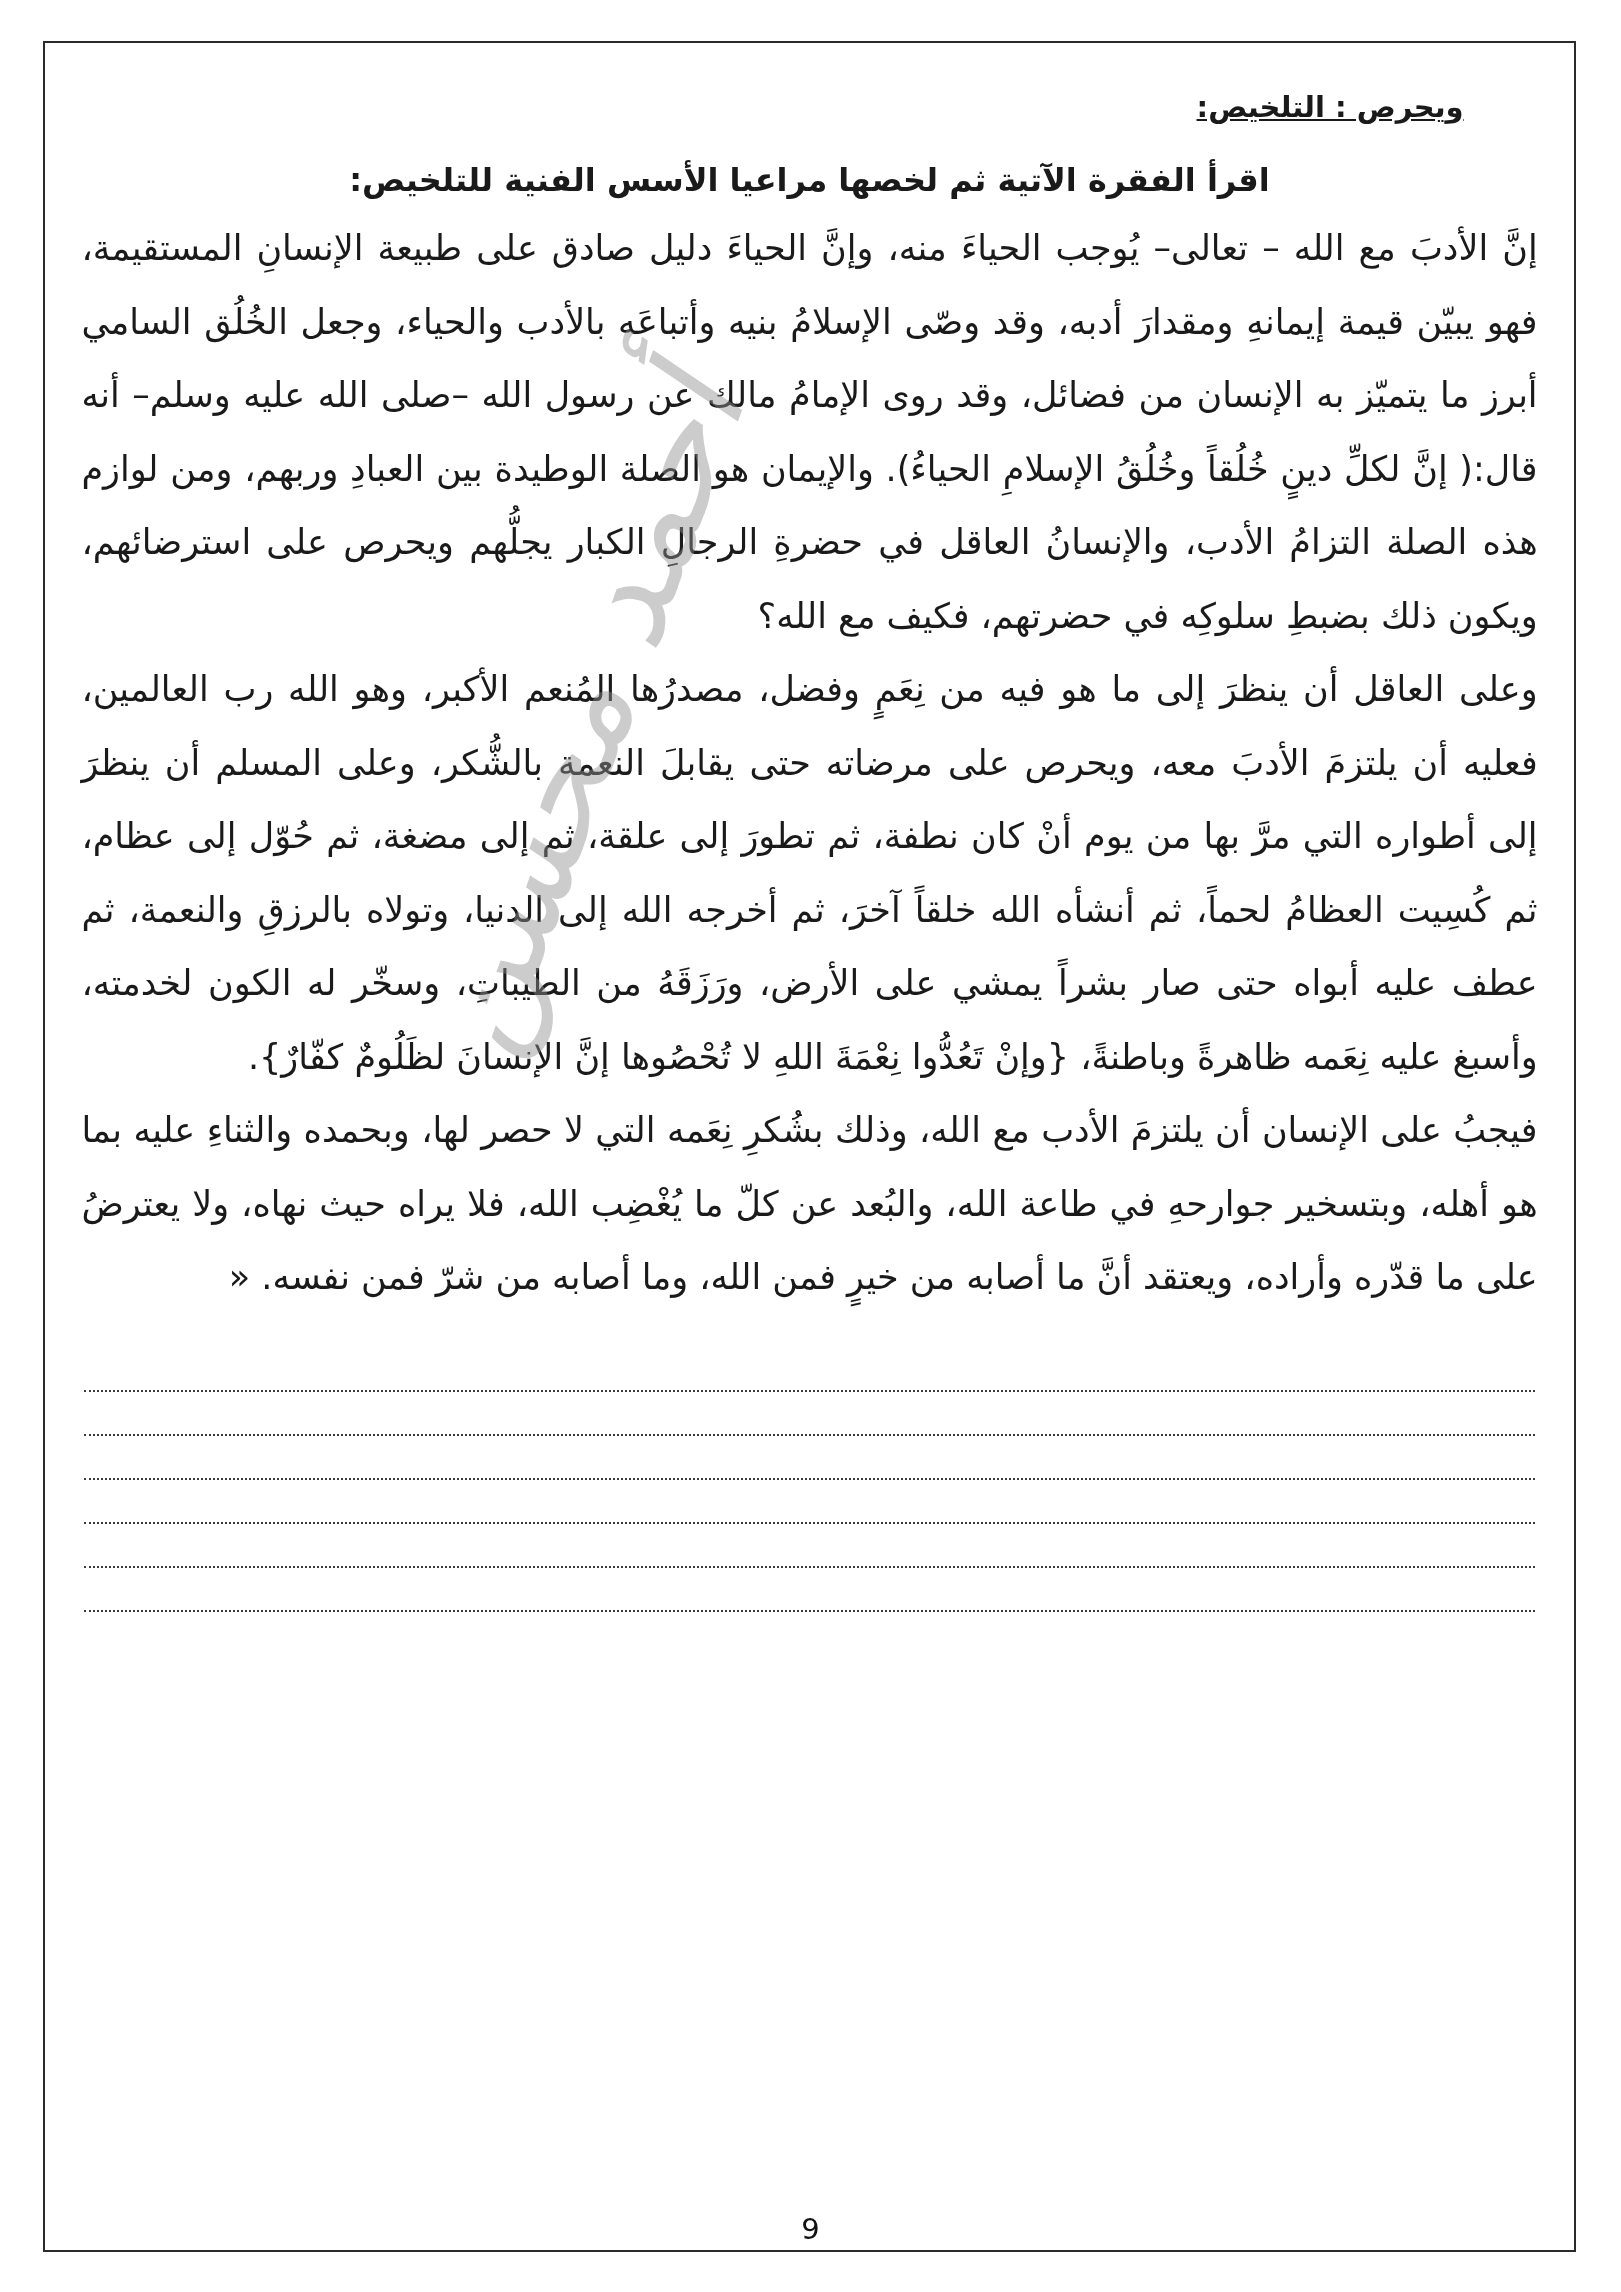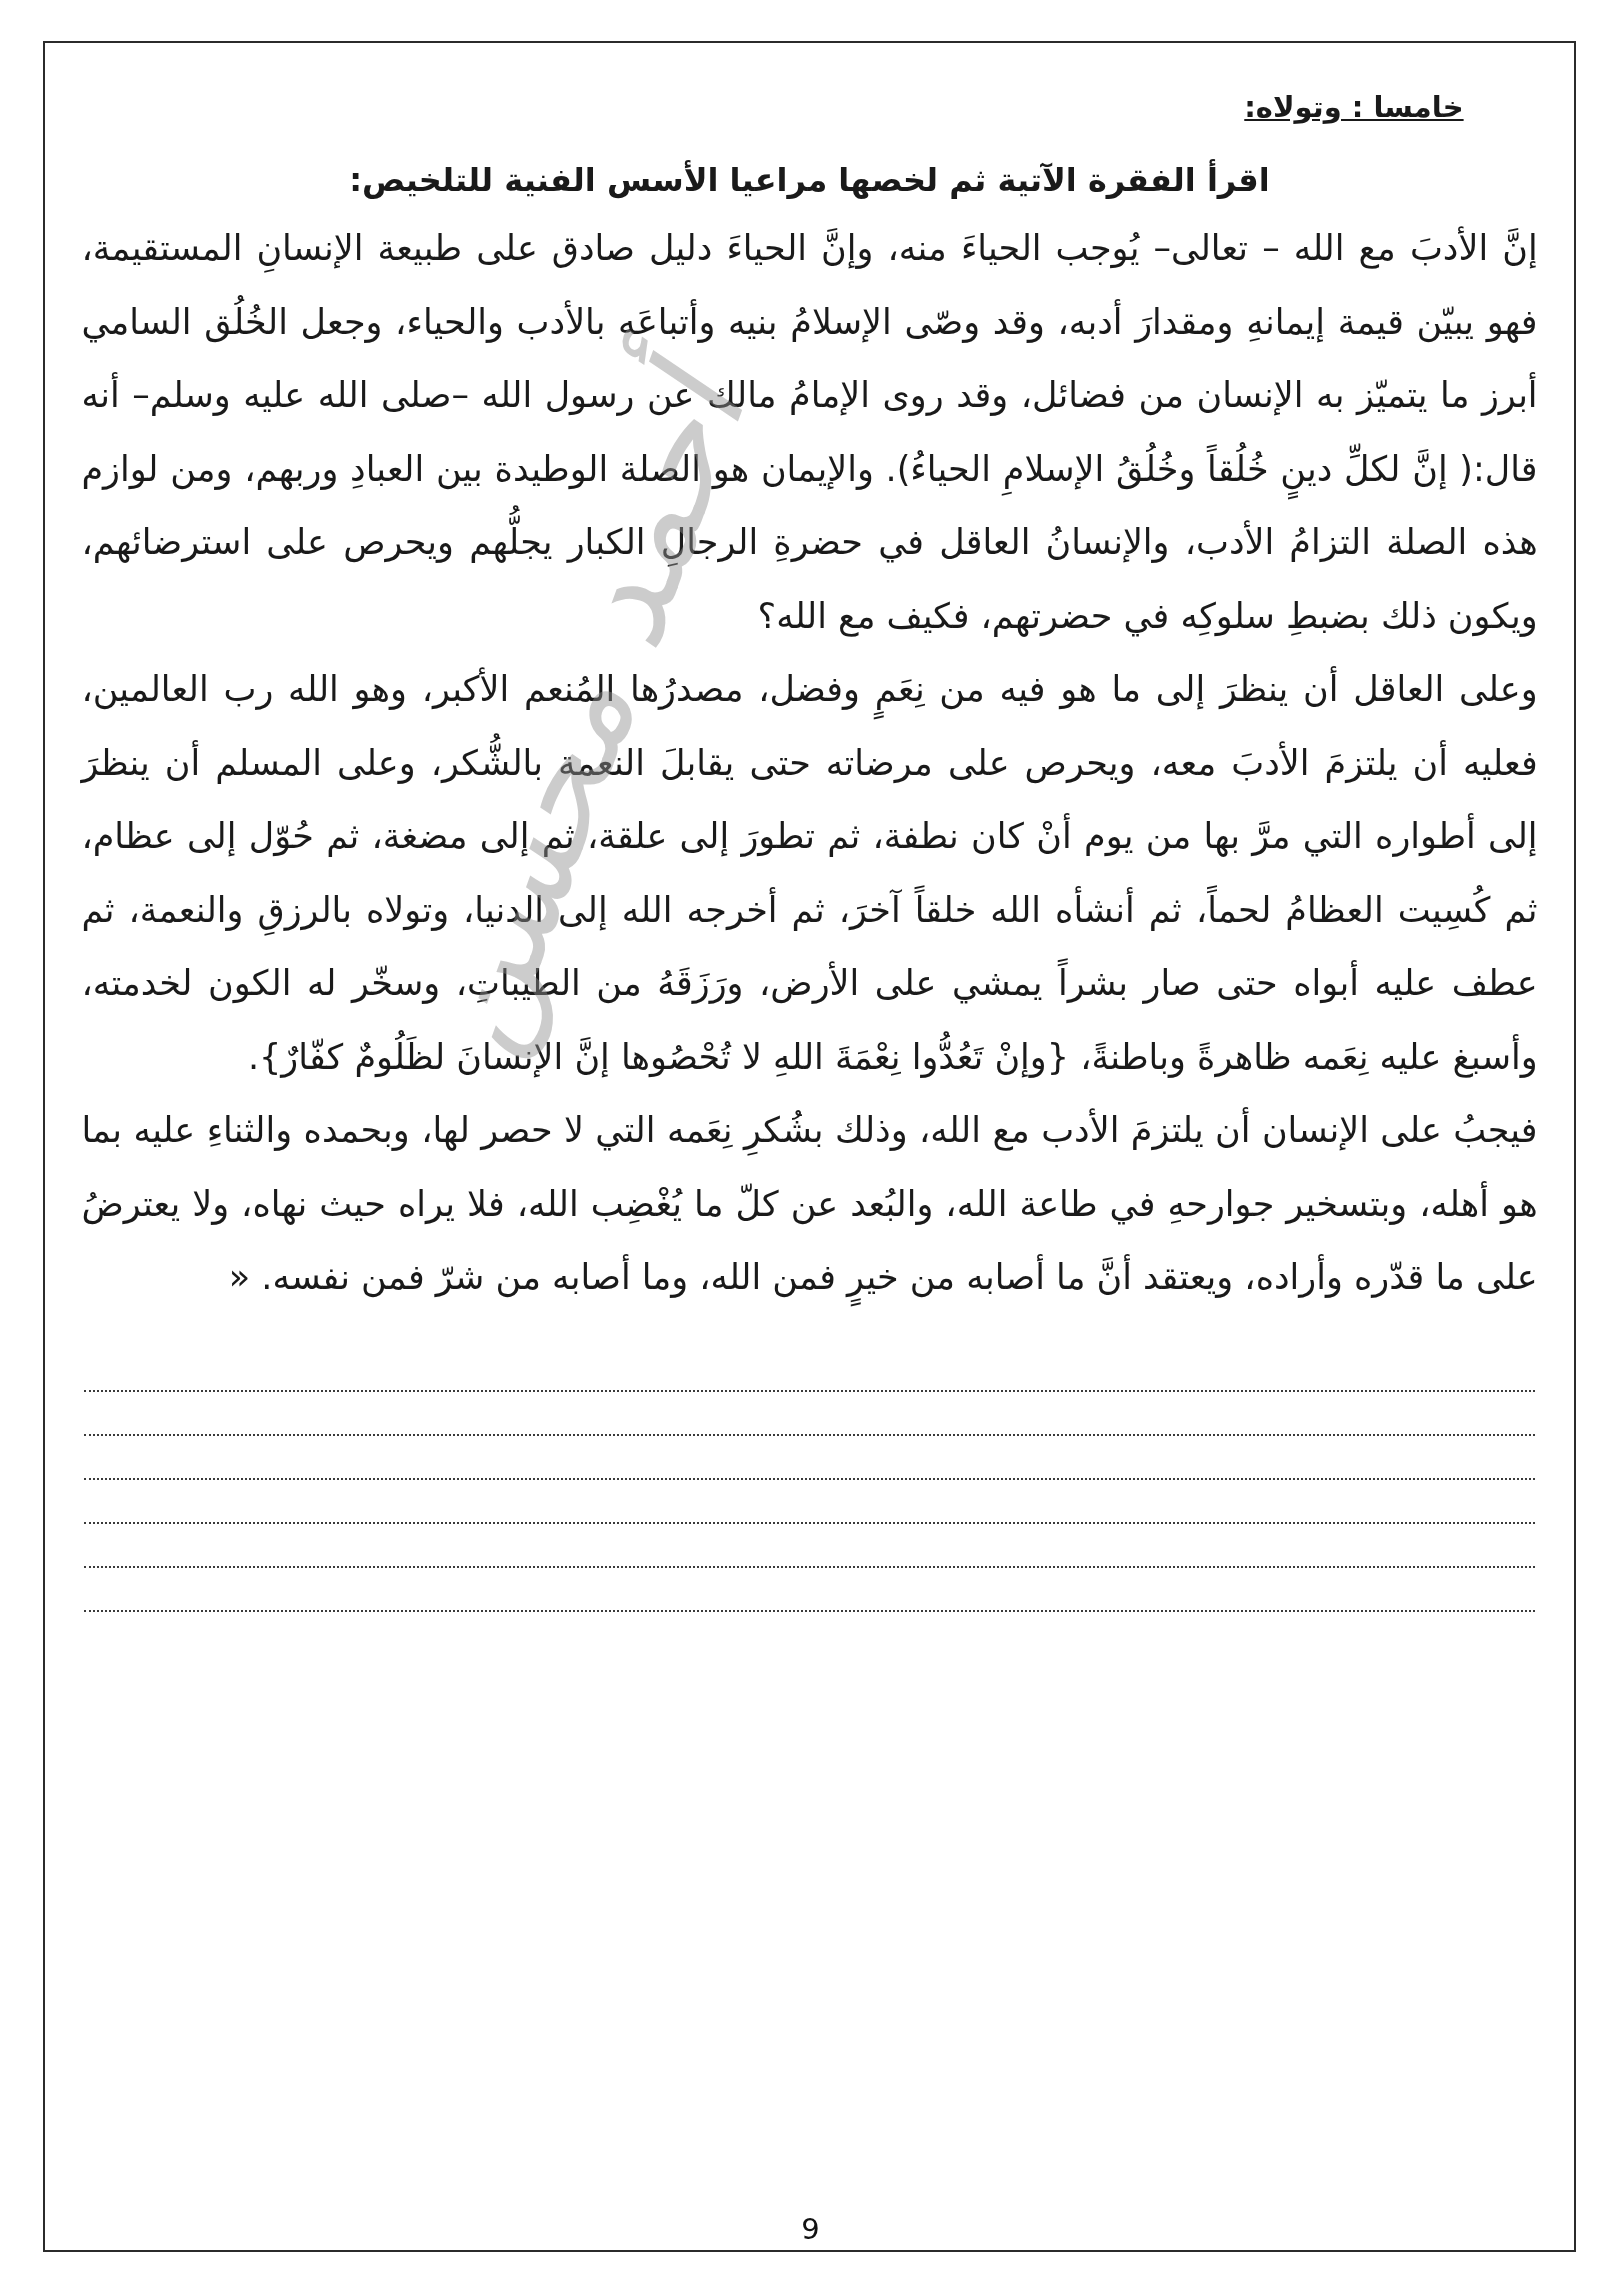--- a/index.html
+++ b/index.html
@@ -76,21 +76,21 @@
     font-size: 29px;
     color: #111;
   }
 </style>
 </head>
 <body>
 
 <div class="page">
   <div class="frame">
 
-    <h2 class="section-heading">خامسا : وتولاه:</h2>
+    <h2 class="section-heading">ويحرص : التلخيص:</h2>
 
     <h3 class="instruction">اقرأ الفقرة الآتية ثم لخصها مراعيا الأسس الفنية للتلخيص:</h3>
 
     <div class="passage">
       <p>إنَّ الأدبَ مع الله – تعالى– يُوجب الحياءَ منه، وإنَّ الحياءَ دليل صادق على طبيعة الإنسانِ المستقيمة، فهو يبيّن قيمة إيمانهِ ومقدارَ أدبه، وقد وصّى الإسلامُ بنيه وأتباعَه بالأدب والحياء، وجعل الخُلُق السامي أبرز ما يتميّز به الإنسان من فضائل، وقد روى الإمامُ مالك عن رسول الله –صلى الله عليه وسلم– أنه قال:( إنَّ لكلِّ دينٍ خُلُقاً وخُلُقُ الإسلامِ الحياءُ). والإيمان هو الصلة الوطيدة بين العبادِ وربهم، ومن لوازم هذه الصلة التزامُ الأدب، والإنسانُ العاقل في حضرةِ الرجالِ الكبار يجلُّهم ويحرص على استرضائهم، ويكون ذلك بضبطِ سلوكِه في حضرتهم، فكيف مع الله؟</p>
       <p>وعلى العاقل أن ينظرَ إلى ما هو فيه من نِعَمٍ وفضل، مصدرُها المُنعم الأكبر، وهو الله رب العالمين، فعليه أن يلتزمَ الأدبَ معه، ويحرص على مرضاته حتى يقابلَ النعمة بالشُّكر، وعلى المسلم أن ينظرَ إلى أطواره التي مرَّ بها من يوم أنْ كان نطفة، ثم تطورَ إلى علقة، ثم إلى مضغة، ثم حُوّل إلى عظام، ثم كُسِيت العظامُ لحماً، ثم أنشأه الله خلقاً آخرَ، ثم أخرجه الله إلى الدنيا، وتولاه بالرزقِ والنعمة، ثم عطف عليه أبواه حتى صار بشراً يمشي على الأرض، ورَزَقَهُ من الطيباتِ، وسخّر له الكون لخدمته، وأسبغ عليه نِعَمه ظاهرةً وباطنةً، {وإنْ تَعُدُّوا نِعْمَةَ اللهِ لا تُحْصُوها إنَّ الإنسانَ لظَلُومٌ كفّارٌ}.</p>
       <p>فيجبُ على الإنسان أن يلتزمَ الأدب مع الله، وذلك بشُكرِ نِعَمه التي لا حصر لها، وبحمده والثناءِ عليه بما هو أهله، وبتسخير جوارحهِ في طاعة الله، والبُعد عن كلّ ما يُغْضِب الله، فلا يراه حيث نهاه، ولا يعترضُ على ما قدّره وأراده، ويعتقد أنَّ ما أصابه من خيرٍ فمن الله، وما أصابه من شرّ فمن نفسه. «</p>
     </div>
 
 

